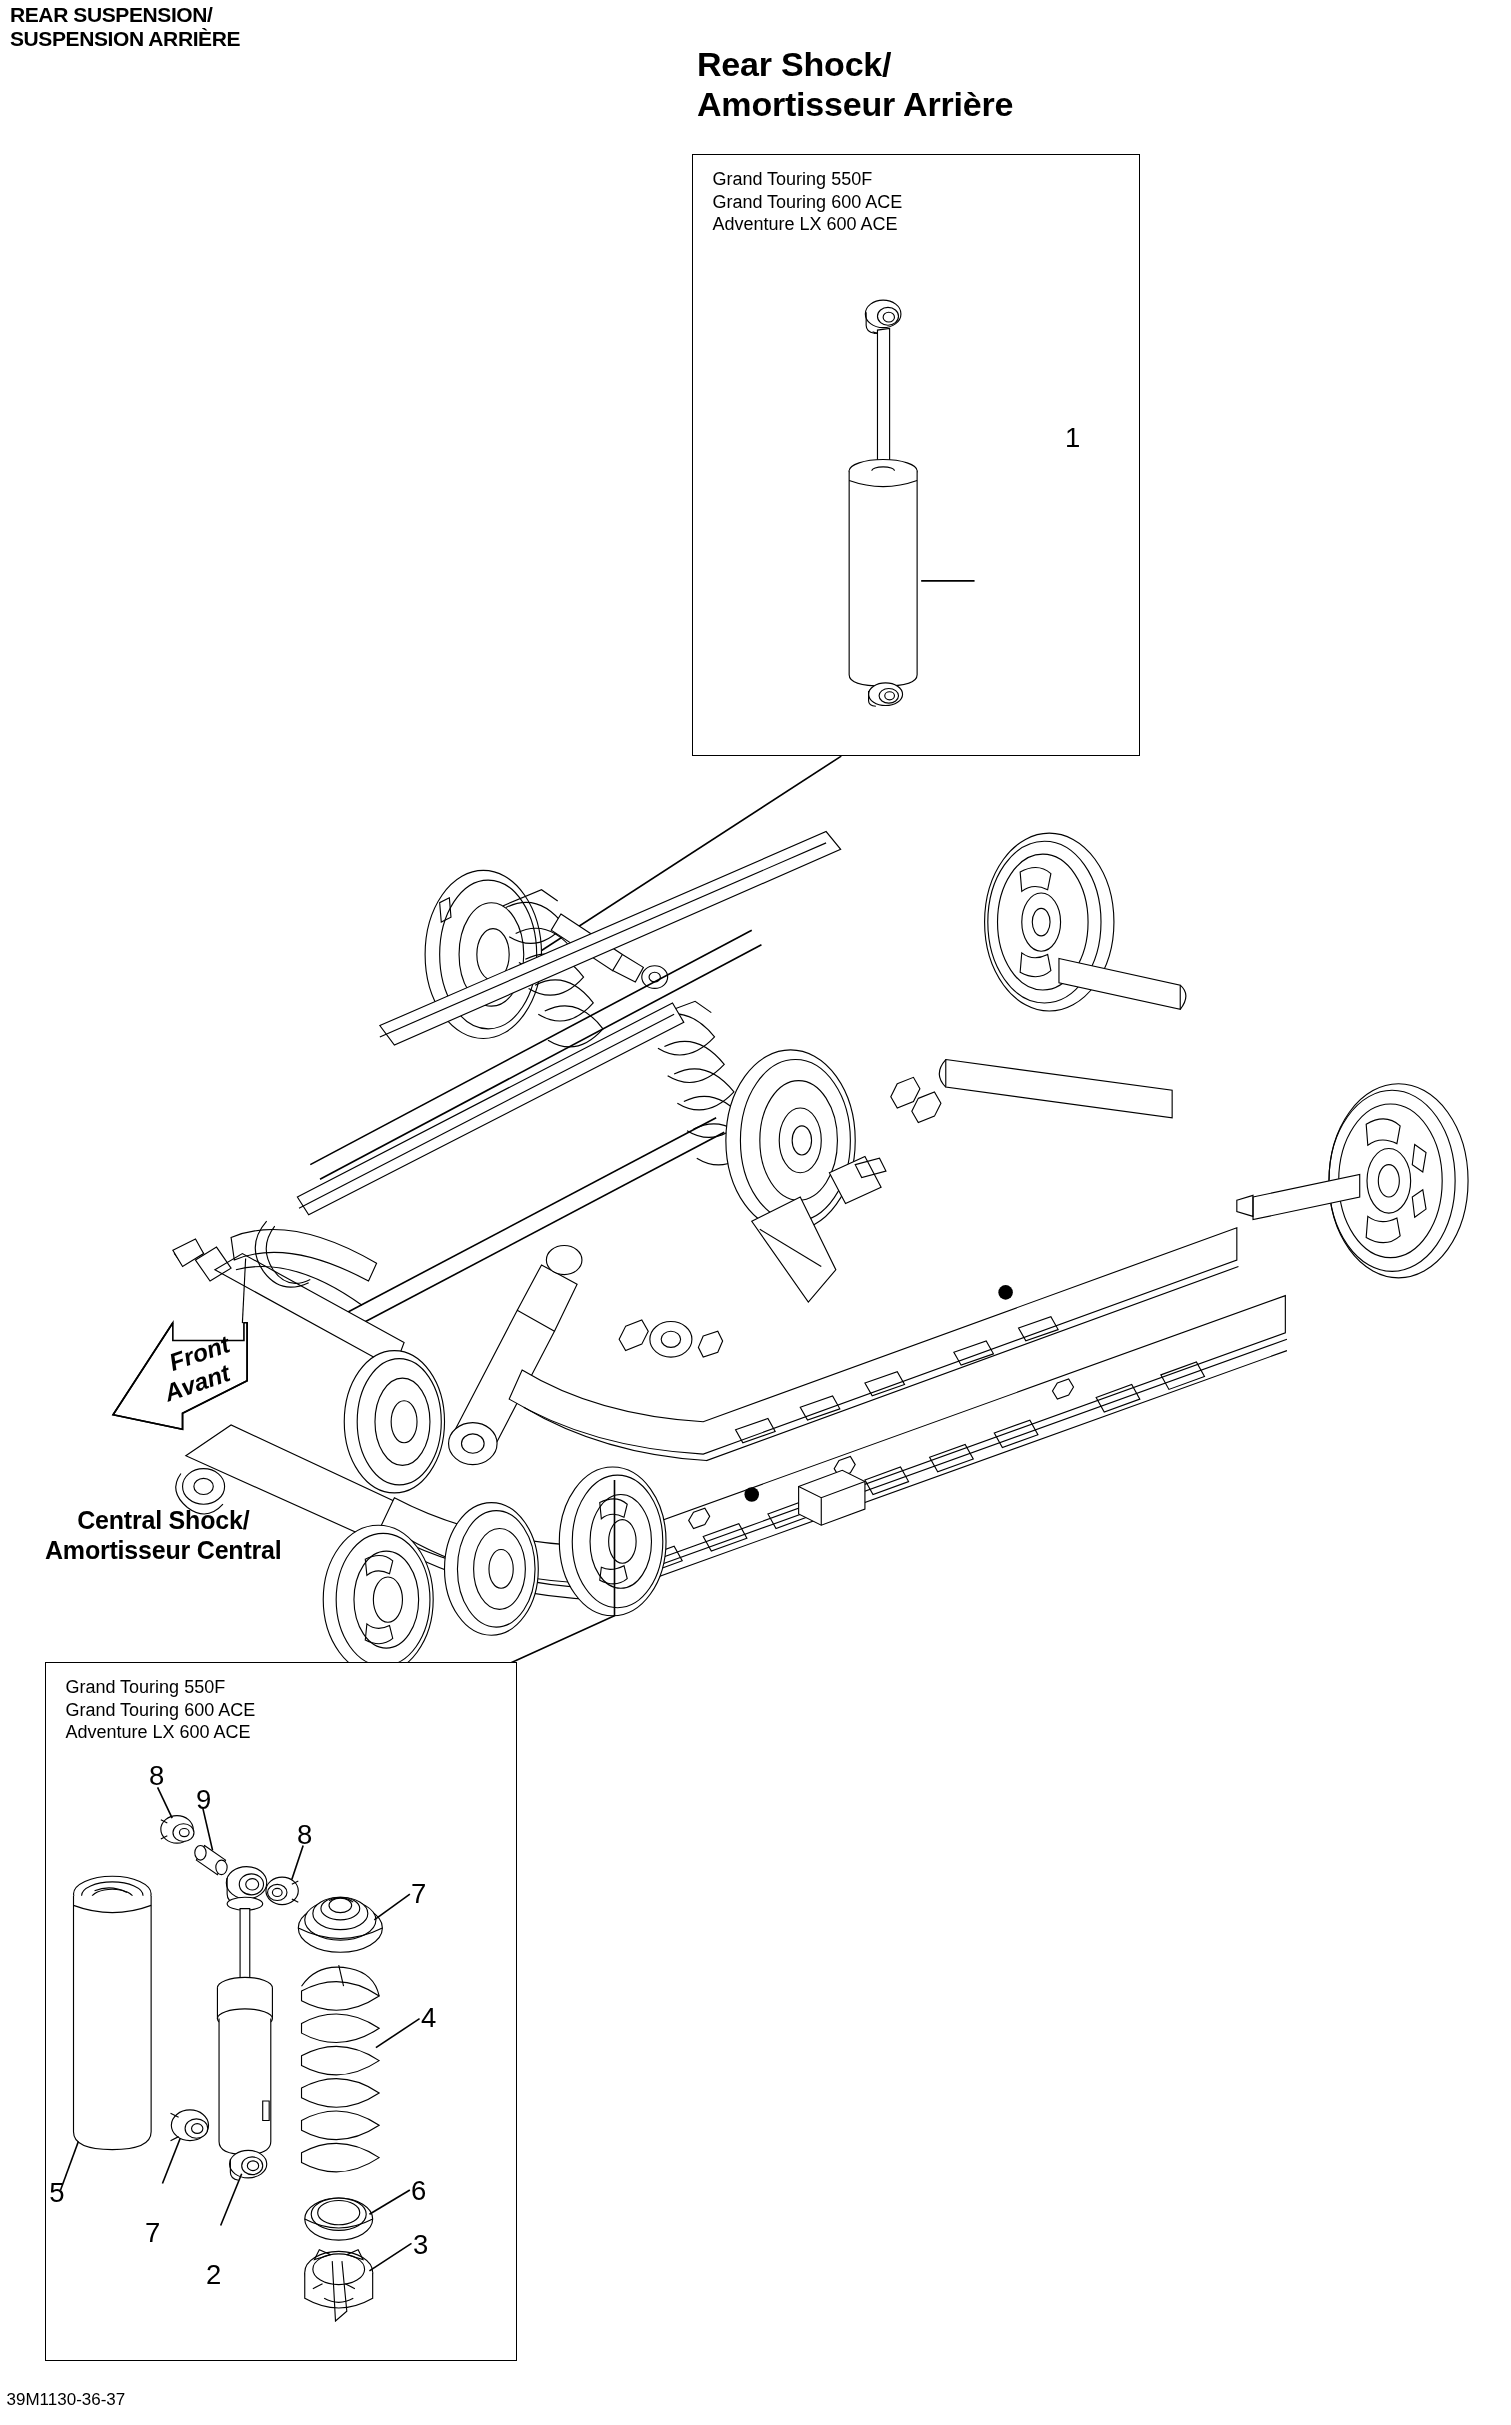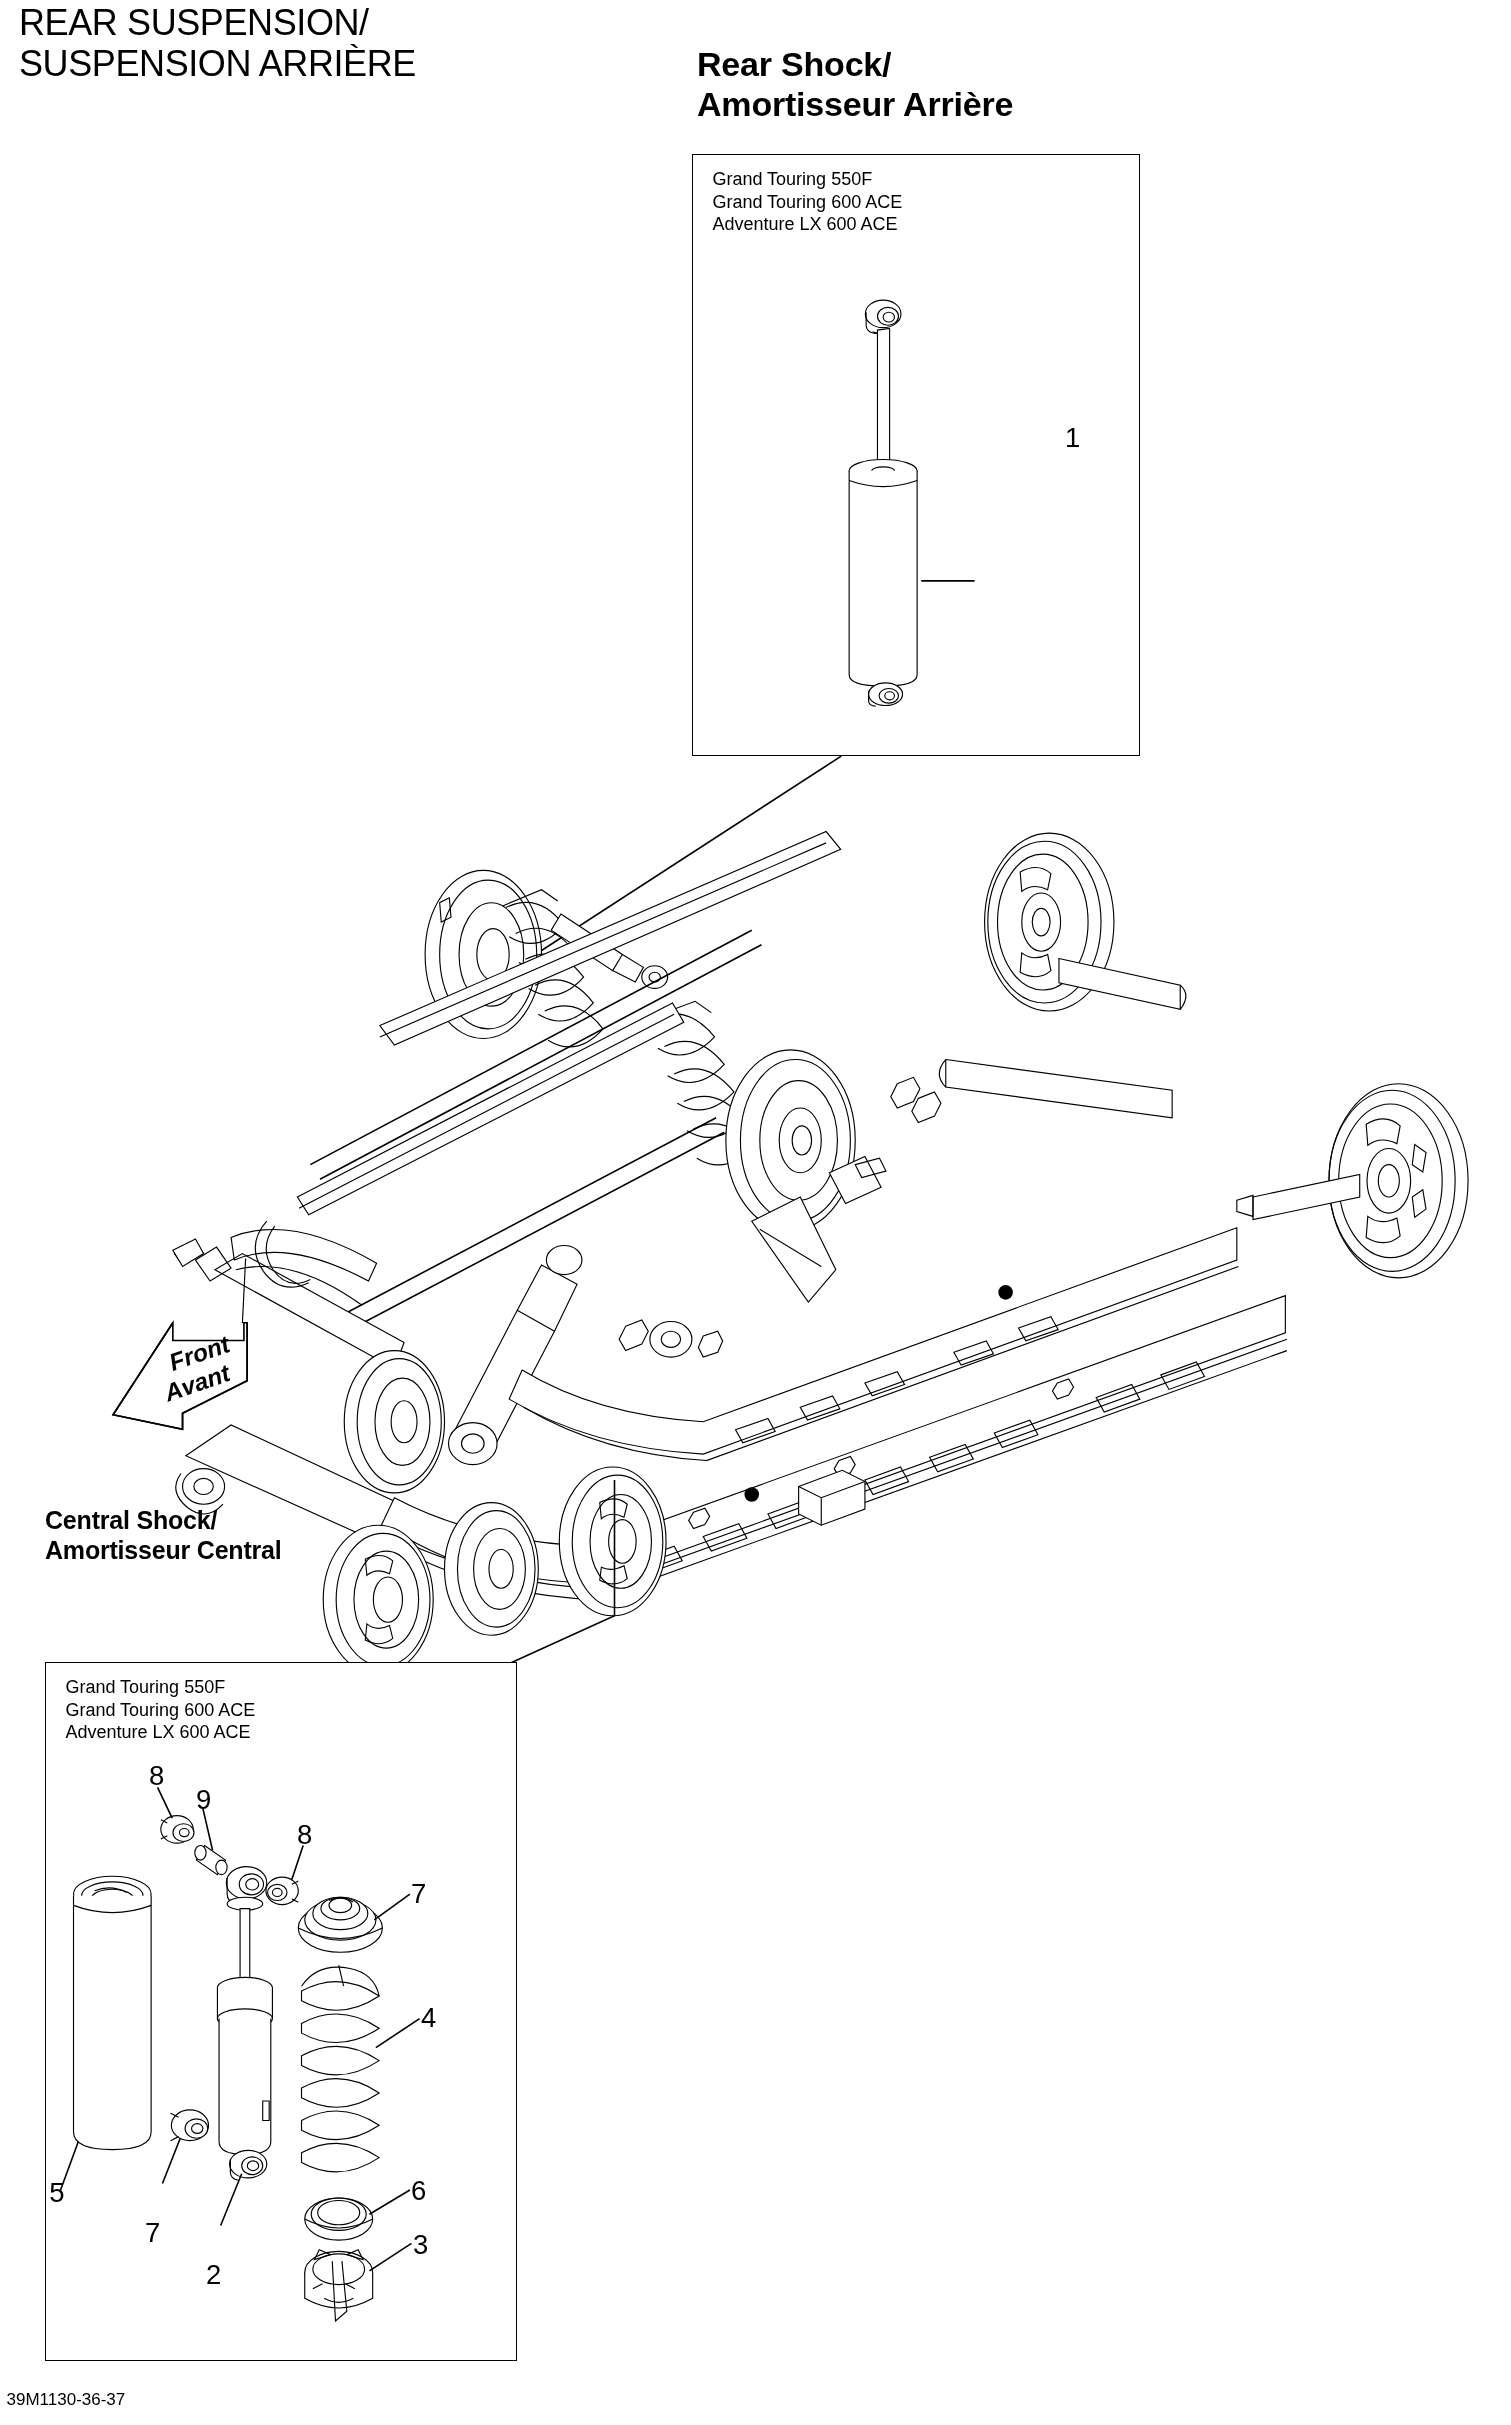--- a/index.html
+++ b/index.html
@@ -2,26 +2,26 @@
 <html style="font-size:13px"><head>
 <meta charset="utf-8">
 <style>
   html,body{margin:0;padding:0;background:#fff;}
   body{width:1511px;height:2426px;position:relative;overflow:hidden;
        font-family:"Liberation Sans",sans-serif;color:#000;}
 
   .abs{position:absolute;}
 
   
-  #page-title{left:19px;top:3.2px;font-size:36px;font-weight:normal;line-height:1.12;
+  #page-title{left:10px;top:3.2px;font-size:21px;font-weight:bold;line-height:1.12;
               letter-spacing:-0.4px;white-space:pre-line;}
   #rear-shock-title{left:697px;top:44px;font-size:34px;font-weight:bold;line-height:1.18;
                     white-space:pre-line;letter-spacing:-0.2px;}
   #central-shock-title{left:45px;top:1506px;font-size:25px;font-weight:bold;line-height:1.18;
-                       white-space:pre-line;letter-spacing:-0.2px;}
+                       white-space:pre-line;letter-spacing:-0.2px;text-align:center;}
 
   
   .panel-box{border:1.6px solid #000;box-sizing:border-box;background:#fff;}
   #rear-shock-box{left:692px;top:154px;width:448px;height:602px;}
   #central-shock-box{left:45px;top:1662px;width:472px;height:699px;}
 
   .model-list{font-size:18px;line-height:1.25;white-space:pre-line;}
   #rear-model-list{left:19.4px;top:13px;}
   #central-model-list{left:19.4px;top:13px;}
 

